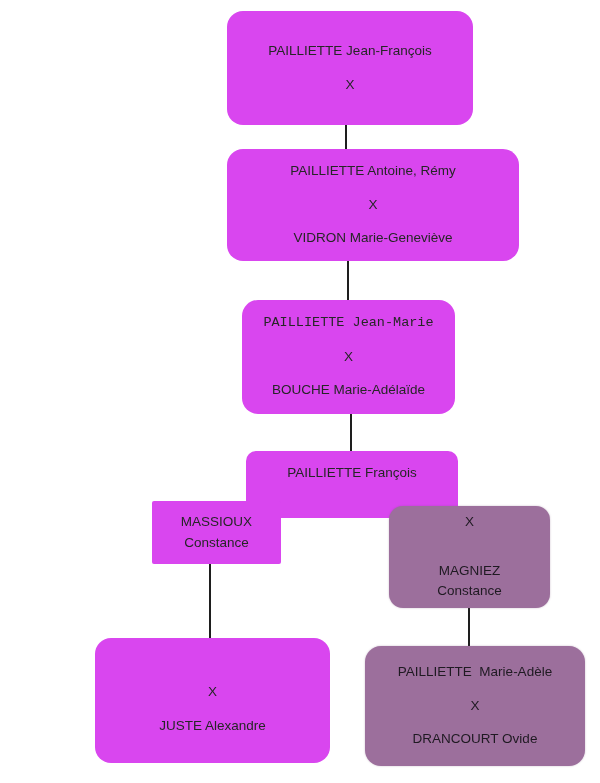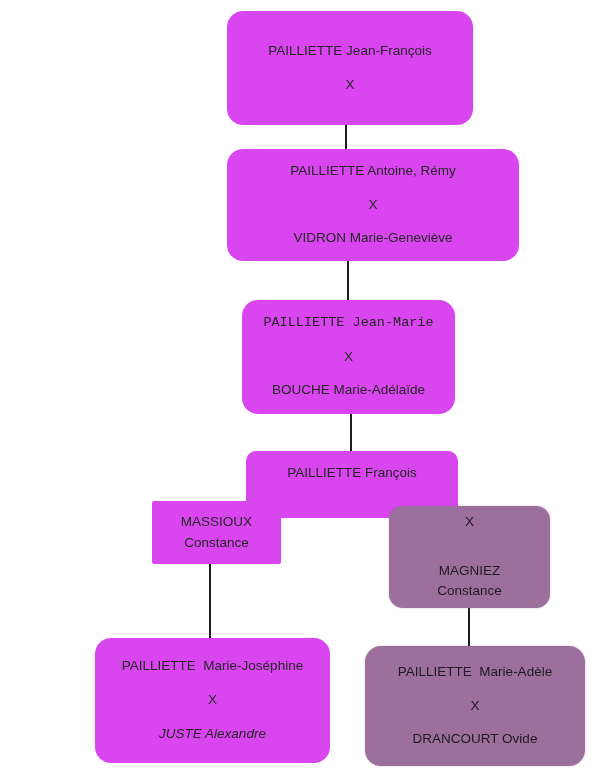--- a/index.html
+++ b/index.html
@@ -73,22 +73,21 @@
   <span class="line-text gap-sm" style="white-space: pre;">Constance</span>
 </div>
 
 <div class="box dark" style="left:389px; top:506px; width:161px; height:102px; border-radius:14px;">
   <span class="line-text" style="white-space: pre;">X</span>
   <span class="line-text" style="margin-top: 32px; white-space: pre;">MAGNIEZ</span>
   <span class="line-text gap-sm" style="white-space: pre;">Constance</span>
 </div>
 
 <div class="box light" style="left:95px; top:638px; width:235px; height:125px;">
-  <span class="line-text" style="white-space: pre;">PAILLIETTE  Marie-Joséphine</span>
   <span class="line-text gap" style="white-space: pre;">X</span>
-  <span class="line-text gap" style="white-space: pre; font-style: italic;">JUSTE Alexandre</span>
+  <span class="line-text gap" style="white-space: pre;">JUSTE Alexandre</span>
 </div>
 
 <div class="box dark" style="left:365px; top:646px; width:220px; height:120px;">
   <span class="line-text" style="white-space: pre;">PAILLIETTE  Marie-Adèle</span>
   <span class="line-text gap" style="white-space: pre;">X</span>
   <span class="line-text gap" style="white-space: pre;">DRANCOURT Ovide</span>
 </div>
 
 </body></html>

